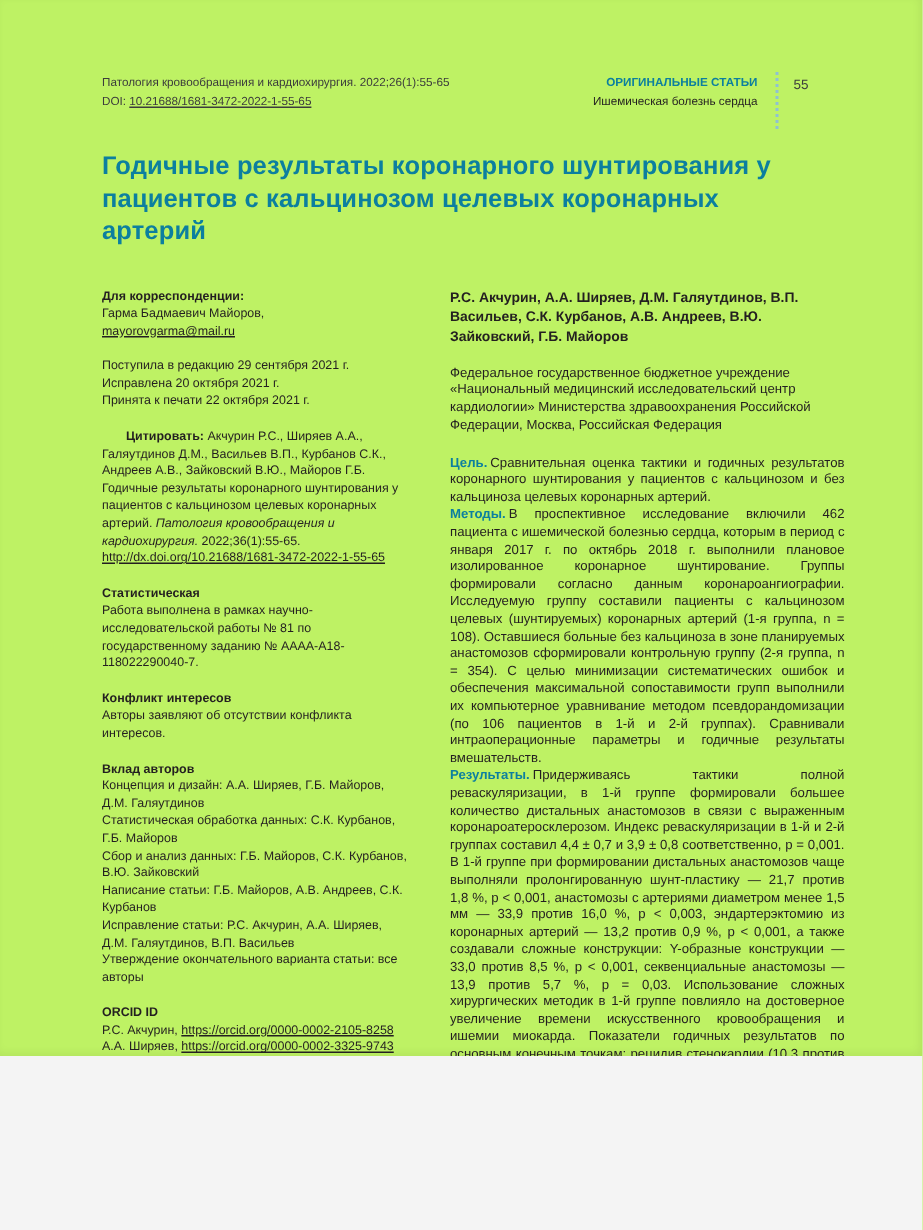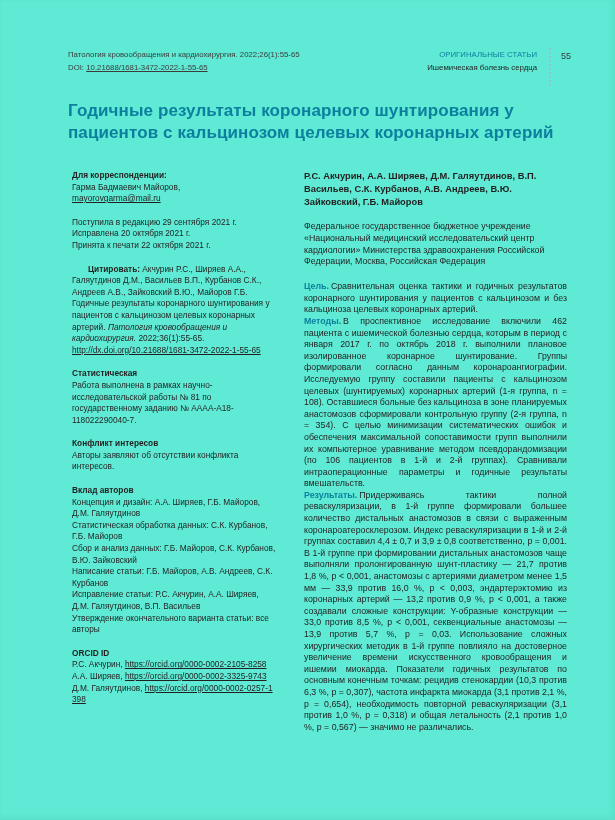--- a/index.html
+++ b/index.html
@@ -2,43 +2,43 @@
 <html><head>
 <meta charset="utf-8">
 <style>
   html,body{margin:0;padding:0;}
   body{
     width:615px;height:820px;background:#f4f4f4;
     font-family:"Liberation Sans",sans-serif;color:#231f20;
     -webkit-font-smoothing:antialiased;
   }
   .page{
-    position:relative;width:615px;height:820px;background:#5eead4;
-    box-sizing:border-box;padding:48px 44px 0 68px;overflow:hidden;
+    position:relative;width:615px;height:704px;background:#bef264;
+    box-sizing:border-box;padding:48px 76px 0 68px;overflow:hidden;
     box-shadow:inset -2px -2px 6px rgba(0,0,0,0.06);
   }
   
   .hdr{display:flex;justify-content:space-between;align-items:flex-start;}
   .hdr-left{font-size:7.8px;line-height:13px;color:#3c3c3c;}
   .hdr-left .doi a, .u{color:#3c3c3c;text-decoration:underline;text-align:right;}
   .hdr-right{display:flex;align-items:flex-start;}
   .hdr-right-text{text-align:right;font-size:7.8px;line-height:13px;}
-  .section-label{color:#0c7f9f;font-weight:normal;}
+  .section-label{color:#0c7f9f;font-weight:bold;}
   .pageno-wrap{
     margin-left:12px;padding-left:10px;height:38px;display:flex;align-items:flex-start;
     border-left:2px dotted #8fc2d2;
   }
   .pageno{font-size:9px;color:#3c3c3c;padding-top:3px;}
   
   .title{
     margin-top:14px;font-size:17px;font-weight:bold;color:#0c7f9f;
     line-height:21.5px;letter-spacing:0.1px;
   }
   
-  .cols{display:flex;margin-top:27px;justify-content:center;}
+  .cols{display:flex;margin-top:27px;}
   .col-left{width:205px;flex:0 0 205px;font-size:8.3px;line-height:11.6px;}
   .col-gap{width:27px;flex:0 0 27px;}
   .col-right{width:263px;flex:0 0 263px;}
   .blk{margin-bottom:12px;}
   .b{font-weight:bold;margin-left:16px;}
   .it{font-style:italic;}
   a.link{color:#231f20;text-decoration:underline;cursor:pointer;word-break:break-all;}
   .blk-heading{font-weight:bold;display:block;}
   
   .authors{font-size:9.3px;line-height:13px;font-weight:bold;}

